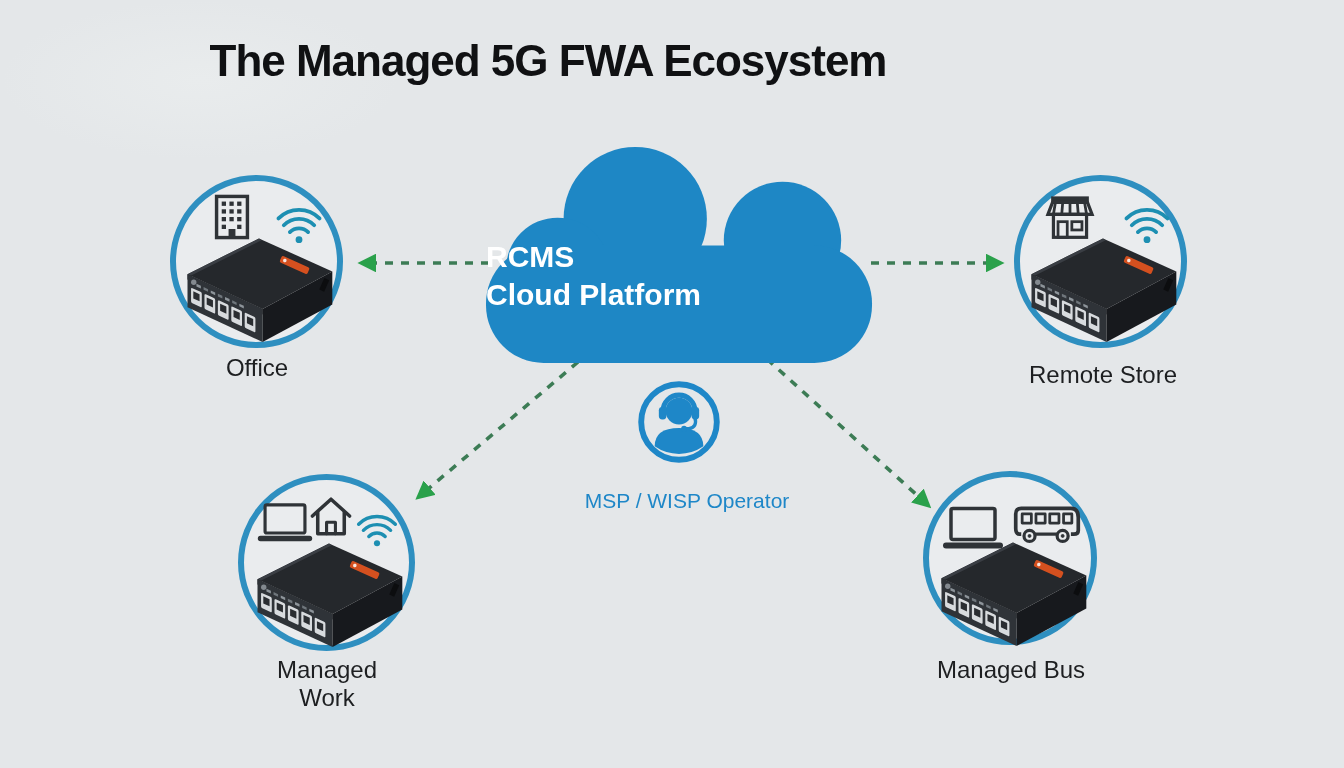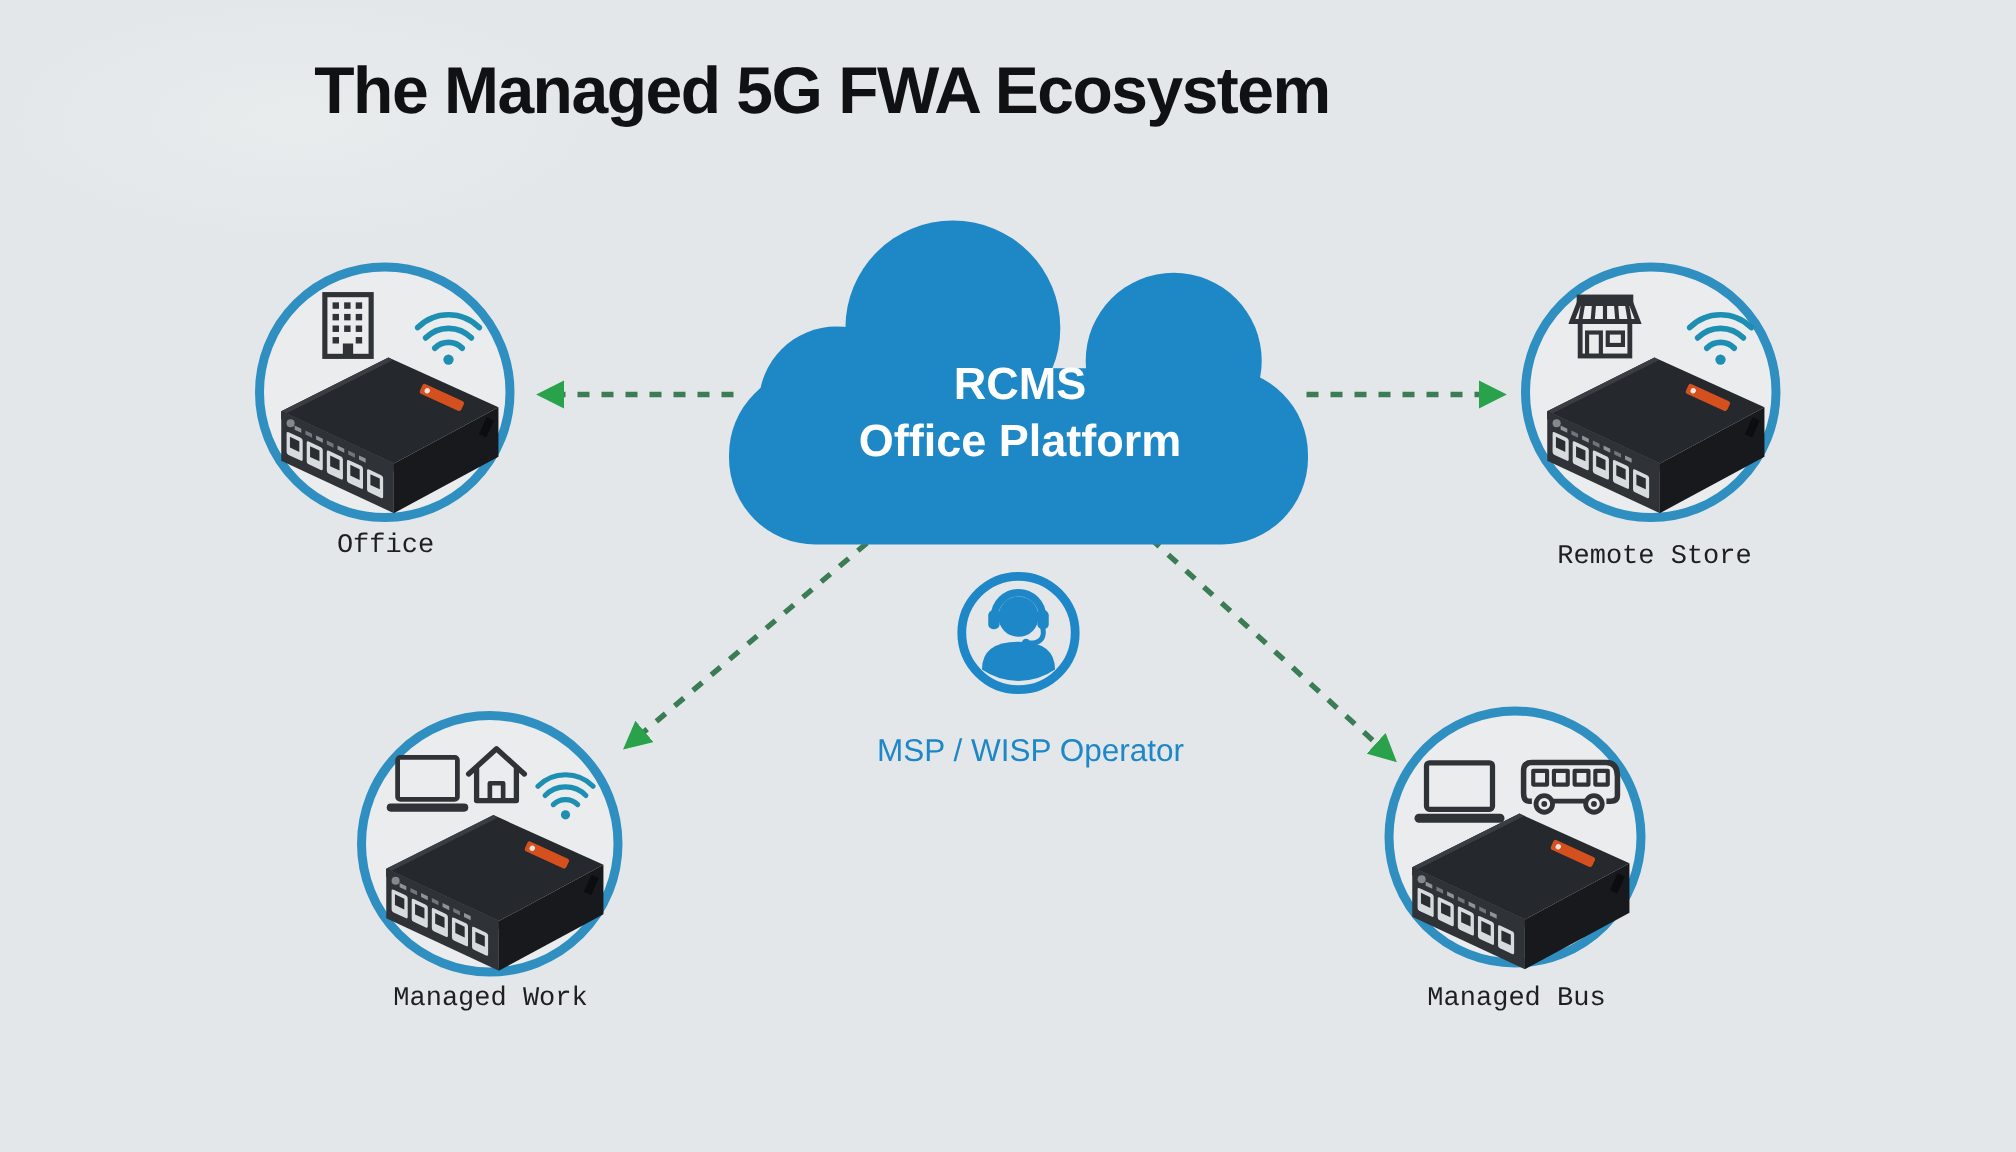--- a/index.html
+++ b/index.html
@@ -29,21 +29,21 @@
     text-align:center;font-size:44px;font-weight:700;letter-spacing:-1px;
     color:var(--title_black);
   }
   .arrows{position:absolute;left:0;top:0;width:1344px;height:768px;pointer-events:none}
 
   
   .cloud{position:absolute;left:486px;top:140px;width:388px;height:224px}
   .cloud-shape{position:absolute;inset:0;width:100%;height:100%}
   .cloud-text{
     position:absolute;left:0;top:98px;width:100%;
-    text-align:center;color:#ffffff;font-weight:700;font-size:30px;line-height:38px;
+    text-align:left;color:#ffffff;font-weight:700;font-size:30px;line-height:38px;
   }
 
   
   .node{position:absolute;border-radius:50%;
     border:6px solid var(--circle_ring_blue);
     background:rgba(255,255,255,0.22);}
   .node-office{left:170px;top:175px;width:173px;height:173px}
   .node-retail{left:1014px;top:175px;width:173px;height:173px}
   .node-remote{left:238px;top:474px;width:177px;height:177px}
   .node-public{left:923px;top:471px;width:174px;height:174px}
@@ -61,21 +61,21 @@
   .node-remote .laptop{left:12px;top:22px;width:58px;height:42px}
   .node-remote .home{left:64px;top:14px;width:46px;height:44px}
   .node-remote .wifi{left:112px;top:34px;width:42px;height:34px}
   .node-remote .device{left:4px;top:50px;width:162px;height:118px}
 
   .node-public .laptop{left:12px;top:28px;width:64px;height:47px}
   .node-public .bus{left:80px;top:24px;width:76px;height:46px}
   .node-public .device{left:3px;top:52px;width:162px;height:118px}
 
   .node-label{
-    position:absolute;text-align:center;font-size:18px;color:var(--label_black);font-family:Liberation Mono, monospace;
+    position:absolute;text-align:center;font-size:24px;color:var(--label_black);
   }
   .label-office{left:177px;top:354px;width:160px}
   .label-retail{left:1023px;top:361px;width:160px}
   .label-remote{left:247px;top:656px;width:160px}
   .label-public{left:931px;top:656px;width:160px}
 
   
   .operator{position:absolute;left:637px;top:380px;width:84px;height:84px}
   .operator svg{width:100%;height:100%;display:block}
   .operator-label{
@@ -221,21 +221,21 @@
     <svg class="cloud-shape" viewBox="0 0 390 225" preserveAspectRatio="none">
       <g fill="var(--cloud_blue)">
         <circle cx="150" cy="79" r="72"></circle>
         <circle cx="298" cy="101" r="59"></circle>
         <circle cx="72" cy="130" r="52"></circle>
         <rect x="0" y="106" width="388" height="118" rx="58"></rect>
       </g>
     </svg>
     <div class="cloud-text">
       <div>RCMS</div>
-      <div>Office Platform</div>
+      <div>Cloud Platform</div>
     </div>
   </div>
 
   <div class="node node-office">
     <span class="icon building">
       <svg viewBox="0 0 50 56">
           <use href="#sym-building"></use>
         </svg>
     </span>
     <span class="icon wifi">

